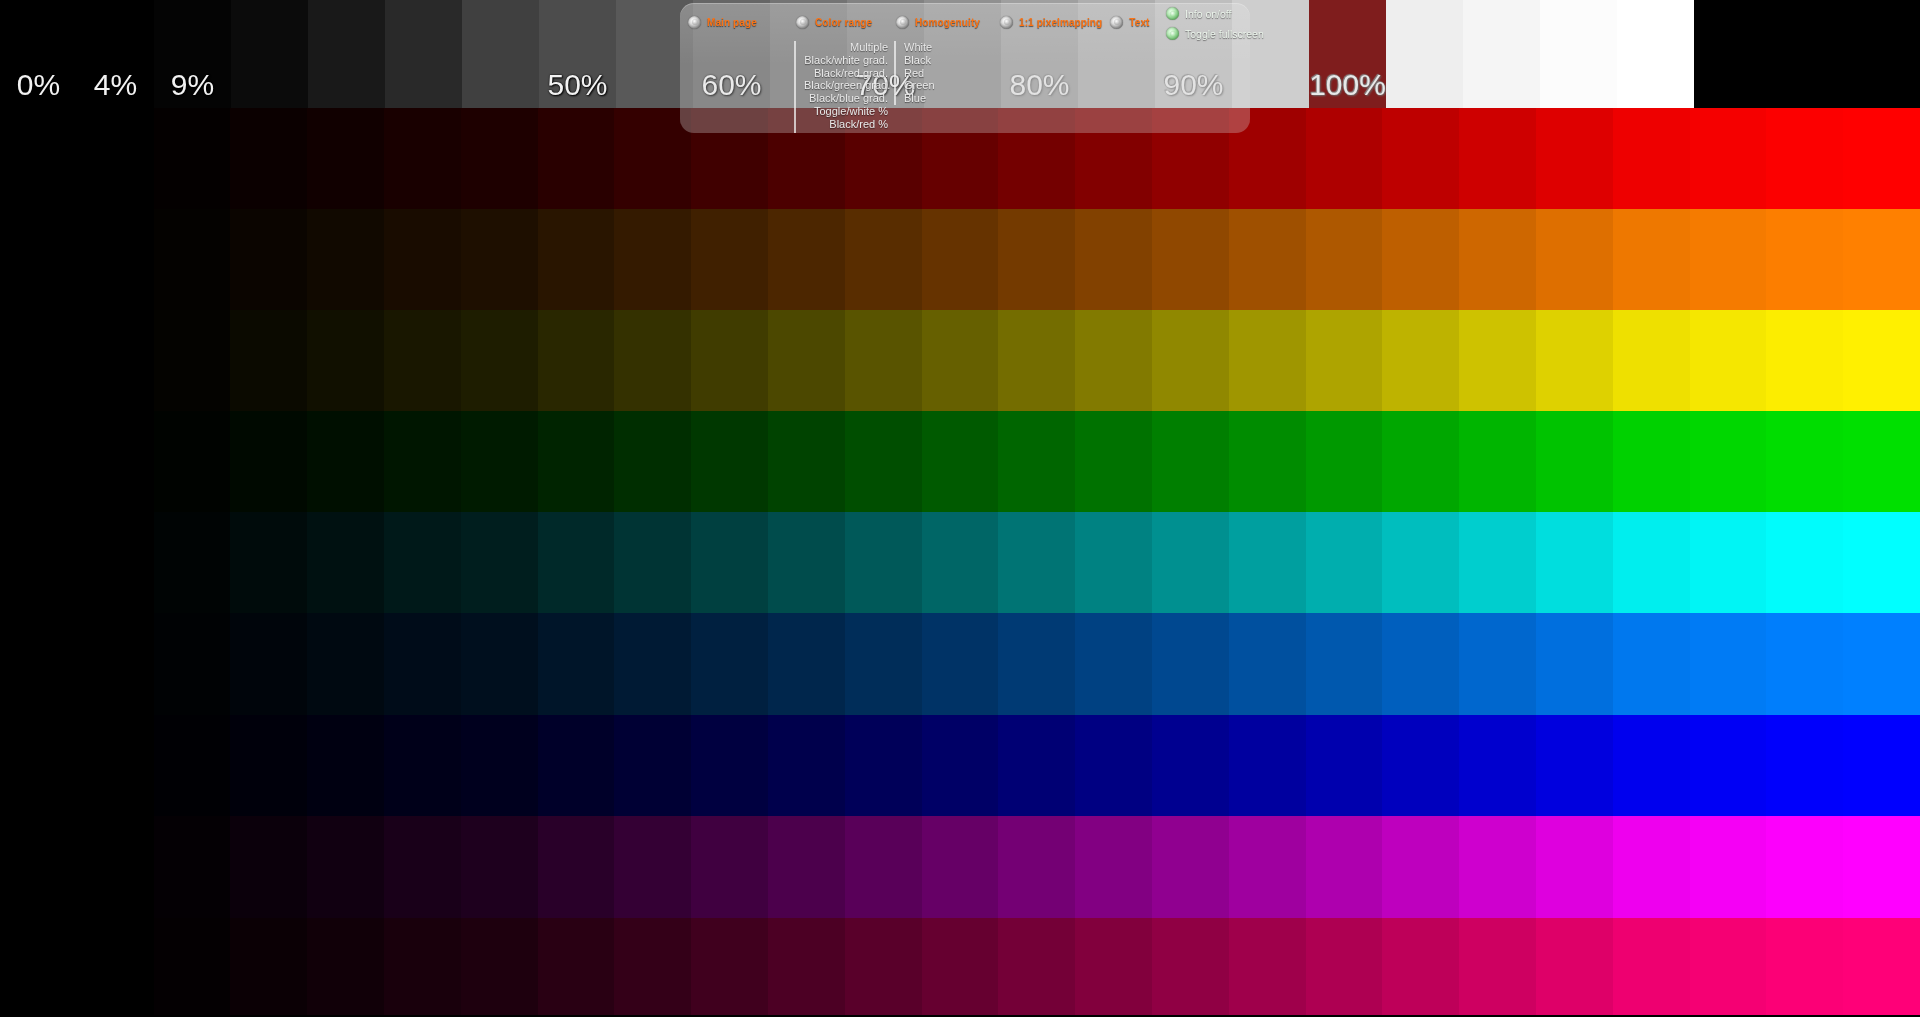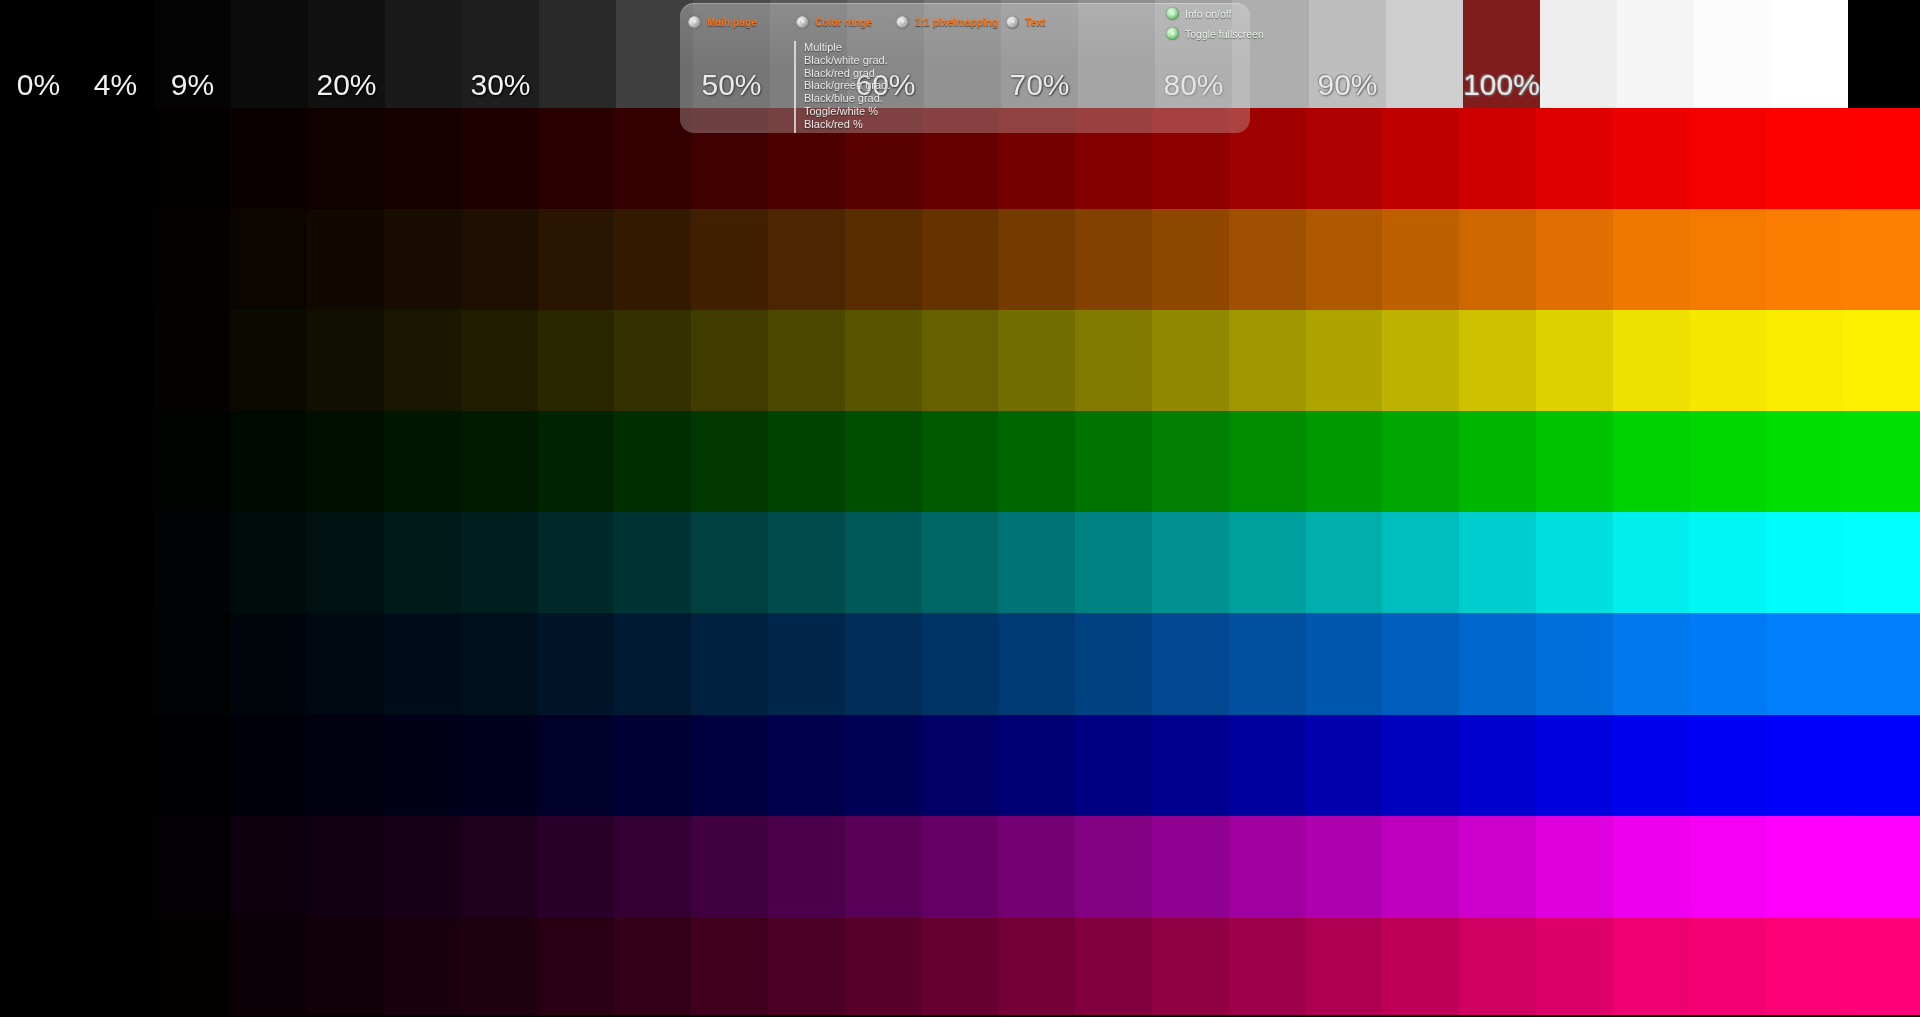--- a/index.html
+++ b/index.html
@@ -193,27 +193,21 @@
       <div class="gray-step" style="width: 77px; background: rgb(0, 0, 0);">
         <div class="gray-label on-dark">0%</div>
       </div>
       <div class="gray-step" style="width: 77px; background: rgb(0, 0, 0);">
         <div class="gray-label on-dark">4%</div>
       </div>
       <div class="gray-step" style="width: 77px; background: rgb(4, 4, 4);">
         <div class="gray-label on-dark">9%</div>
       </div>
       <div class="gray-step" style="width: 77px; background: rgb(11, 11, 11);"></div>
-      <div class="gray-step" style="width: 77px; background: rgb(17, 17, 17);">
-        <div class="gray-label on-dark">20%</div>
-      </div>
       <div class="gray-step" style="width: 77px; background: rgb(25, 25, 25);"></div>
-      <div class="gray-step" style="width: 77px; background: rgb(30, 30, 30);">
-        <div class="gray-label on-dark">30%</div>
-      </div>
       <div class="gray-step" style="width: 77px; background: rgb(41, 41, 41);"></div>
       <div class="gray-step" style="width: 77px; background: rgb(64, 64, 64);"></div>
       <div class="gray-step" style="width: 77px; background: rgb(76, 76, 76);">
         <div class="gray-label on-dark">50%</div>
       </div>
       <div class="gray-step" style="width: 77px; background: rgb(89, 89, 89);"></div>
       <div class="gray-step" style="width: 77px; background: rgb(102, 102, 102);">
         <div class="gray-label on-dark">60%</div>
       </div>
       <div class="gray-step" style="width: 77px; background: rgb(116, 116, 116);"></div>
@@ -485,36 +479,49 @@
     </div>
 
   <div id="osd-panel">
     <div class="menu-columns">
         <div class="menu-col" style="width: 108px;">
           <div class="menu-head">
             <span class="radio"></span>
             <span class="menu-title">Main page</span>
           </div>
         </div>
-        <div class="menu-col" style="width: 100px;">
+        <div class="menu-col" style="width: 100px; text-align: right;">
           <div class="menu-head">
             <span class="radio"></span>
             <span class="menu-title">Color range</span>
           </div>
           <div class="submenu">
             <div class="sub-item">Multiple</div>
             <div class="sub-item">Black/white grad.</div>
             <div class="sub-item">Black/red grad.</div>
             <div class="sub-item">Black/green grad.</div>
             <div class="sub-item">Black/blue grad.</div>
             <div class="sub-item">Toggle/white %</div>
             <div class="sub-item">Black/red %</div>
             <div class="sub-item selected">Black/green %</div>
           </div>
         </div>
+        <div class="menu-col" style="width: 104px;">
+          <div class="menu-head">
+            <span class="radio"></span>
+            <span class="menu-title">Homogenuity</span>
+          </div>
+          <div class="submenu">
+            <div class="sub-item">White</div>
+            <div class="sub-item">Black</div>
+            <div class="sub-item">Red</div>
+            <div class="sub-item">Green</div>
+            <div class="sub-item">Blue</div>
+          </div>
+        </div>
         <div class="menu-col">
           <div class="menu-head">
             <span class="radio"></span>
             <span class="menu-title">1:1 pixelmapping</span>
           </div>
         </div>
         <div class="menu-col">
           <div class="menu-head">
             <span class="radio"></span>
             <span class="menu-title">Text</span>

